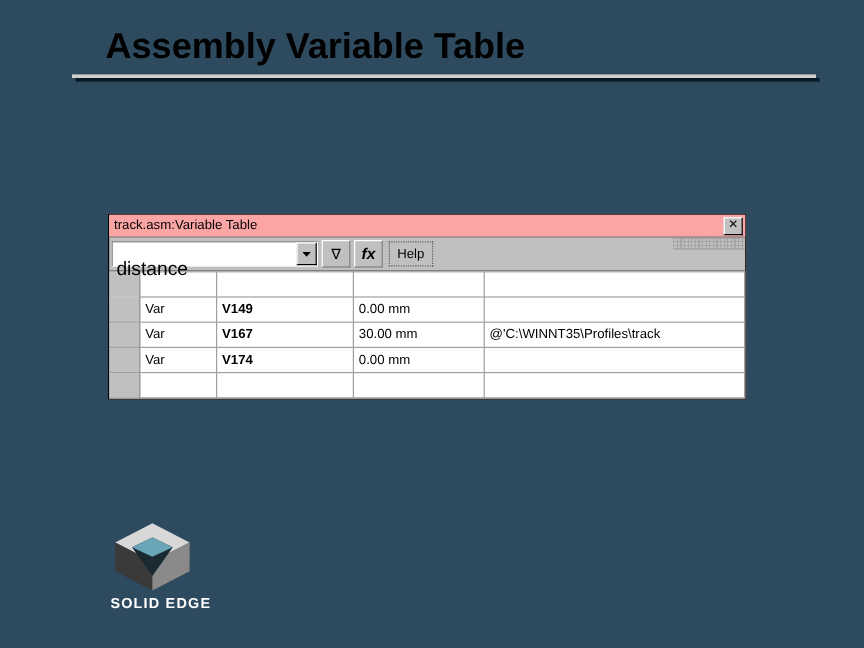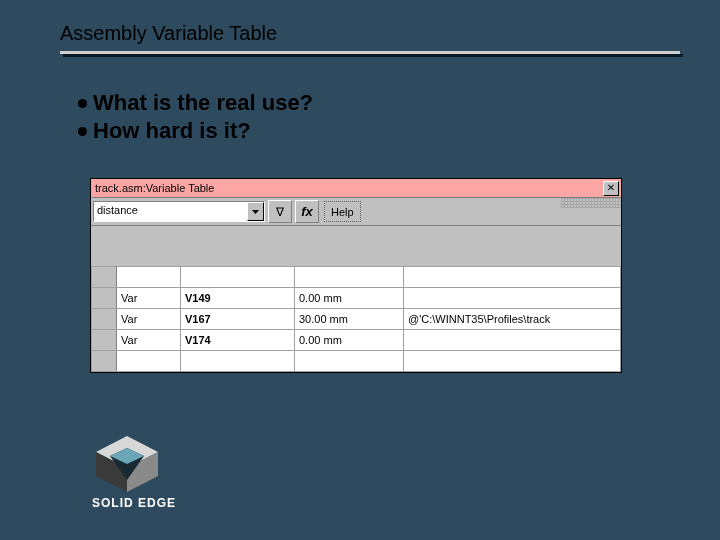--- a/index.html
+++ b/index.html
@@ -17,24 +17,25 @@
     width: 720px;
     height: 540px;
   }
   .title-wrap {
     position: absolute;
     top: 22px;
     left: 60px;
     right: 40px;
   }
   .title {
-    font-size: 20px;
-    font-weight: normal;
+    font-size: 30px;
+    font-weight: bold;
     color: #000;
     padding-bottom: 6px;
+    margin-left: 28px;
   }
   .title-underline {
     position: relative;
     height: 4px;
   }
   .title-underline .shadow {
     position: absolute;
     top: 3px;
     left: 3px;
     right: -3px;
@@ -125,22 +126,22 @@
     width: 170px;
     height: 19px;
     background: #fff;
     border-top: 1px solid #808080;
     border-left: 1px solid #808080;
     border-right: 1px solid #fff;
     border-bottom: 1px solid #fff;
   }
   .combo-input {
     flex: 1;
-    padding: 2px 3px;
-    font-size: 11px;
+    padding: 14px 3px;
+    font-size: 16px;
     white-space: nowrap;
     overflow: hidden;
   }
   .combo-btn {
     width: 15px;
     background: #c0c0c0;
     border-top: 1px solid #fff;
     border-left: 1px solid #fff;
     border-right: 1px solid #000;
     border-bottom: 1px solid #000;
@@ -187,21 +188,20 @@
     opacity: .4;
     align-self: flex-start;
     margin-top: -2px;
     margin-right: -2px;
   }
 
   table.grid {
     border-collapse: collapse;
     width: 100%;
     background: #fff;
-    margin-top: 40px;
   }
   table.grid td {
     border: 1px solid #a0a0a0;
     padding: 2px 4px;
     height: 16px;
     font-size: 11px;
     white-space: nowrap;
     overflow: hidden;
   }
   table.grid td.rowhdr {
@@ -238,30 +238,20 @@
 <div class="slide">
 
   <div class="title-wrap">
     <div class="title">Assembly Variable Table</div>
     <div class="title-underline">
       <div class="shadow"></div>
       <div class="line"></div>
     </div>
   </div>
 
-  <div class="bullets">
-    <div class="bullet-row">
-      <div class="bullet-dot"></div>
-      <div class="bullet-text">What is the real use?</div>
-    </div>
-    <div class="bullet-row">
-      <div class="bullet-dot"></div>
-      <div class="bullet-text">How hard is it?</div>
-    </div>
-  </div>
 
   <div class="app">
     <div class="app-titlebar">
       <span class="app-title">track.asm:Variable Table</span>
       <div class="close-btn">
         <span>✕</span>
       </div>
     </div>
 
     <div class="toolbar">

